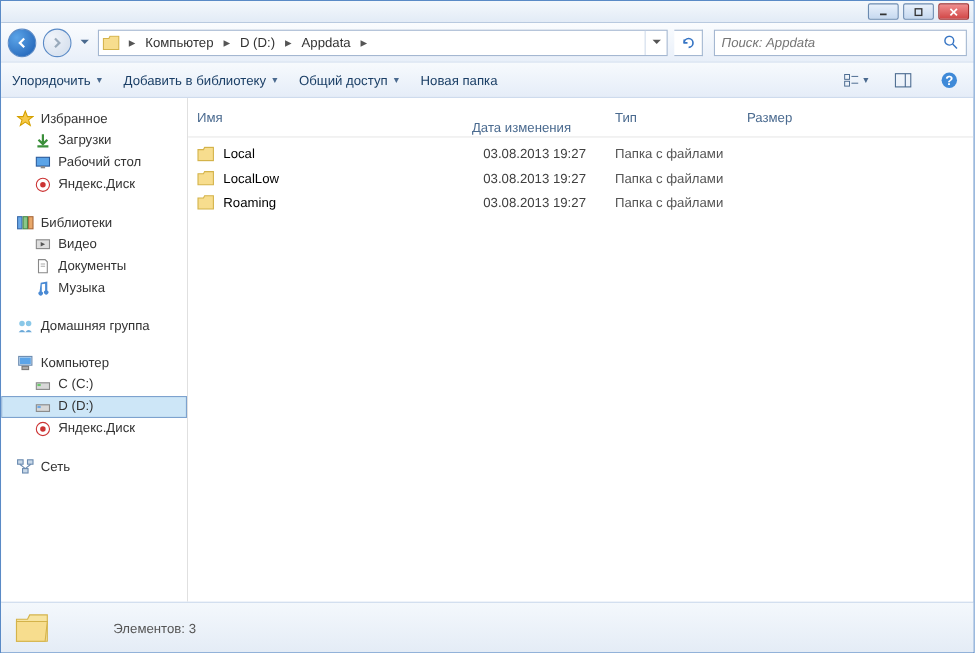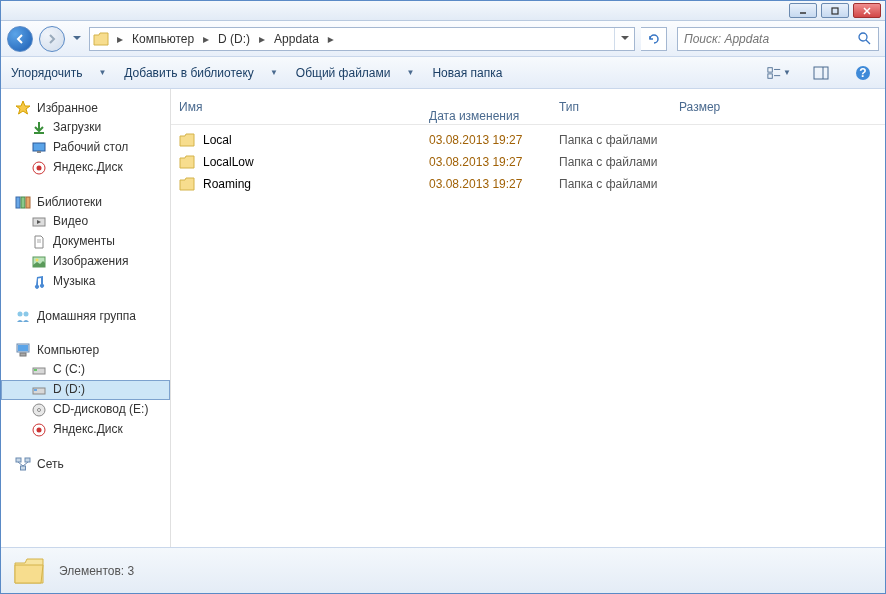--- a/index.html
+++ b/index.html
@@ -20,27 +20,27 @@
 .navbtn.fwd { background: radial-gradient(circle at 30% 30%, #f0f4fa, #d0dceb); }
 .navbtn svg { width: 14px; height: 14px; }
 .navdrop { width: 12px; height: 26px; display: flex; align-items: center; justify-content: center; cursor: pointer; }
 .addrbar { flex: 1; height: 24px; background: #fff; border: 1px solid #a4b7d1; display: flex; align-items: center; }
 .addrbar .foldericon { width: 22px; display: flex; align-items: center; justify-content: center; }
 .crumb { padding: 0 4px; height: 100%; display: flex; align-items: center; cursor: pointer; color: #333; }
 .crumbsep { width: 16px; height: 100%; display: flex; align-items: center; justify-content: center; cursor: pointer; color: #555; }
 .addrspacer { flex: 1; }
 .addrdrop { width: 20px; height: 100%; display: flex; align-items: center; justify-content: center; border-left: 1px solid #d0dceb; cursor: pointer; }
 .refresh { width: 26px; height: 24px; background: #fff; border: 1px solid #a4b7d1; border-left: none; display: flex; align-items: center; justify-content: center; cursor: pointer; }
-.searchbox { width: 202px; height: 24px; background: #fff; border: 1px solid #a4b7d1; display: flex; align-items: center; padding: 0 6px; margin-left: 4px; }
+.searchbox { width: 230px; height: 24px; background: #fff; border: 1px solid #a4b7d1; display: flex; align-items: center; padding: 0 6px; margin-left: 4px; }
 .searchbox input { flex: 1; border: none; outline: none; font-style: italic; color: #888; }
 .searchbox .sicon { width: 16px; display: flex; align-items: center; justify-content: center; }
 
 
 .toolbar { height: 32px; background: linear-gradient(to bottom, #f7fafd, #e5edf8); display: flex; align-items: center; padding: 0 10px; gap: 18px; border-bottom: 1px solid #c9d7eb; }
-.tbitem { color: #1b3f66; cursor: pointer; display: flex; align-items: center; gap: 16px; }
+.tbitem { color: #1b3f66; cursor: pointer; display: flex; align-items: center; gap: 4px; }
 .tbitem .drop { color: #4a6a8f; font-size: 8px; }
 .tbspacer { flex: 1; }
 .tbicon { width: 24px; height: 24px; display: flex; align-items: center; justify-content: center; cursor: pointer; }
 .tbicon .drop { font-size: 8px; margin-left: 2px; color: #4a6a8f; }
 
 
 .main { flex: 1; display: flex; overflow: hidden; }
 .sidebar { width: 170px; background: #fff; border-right: 1px solid #e0e0e0; padding: 9px 0; overflow-y: auto; }
 .treegrp { margin-bottom: 14px; }
 .treehdr { display: flex; align-items: center; padding: 2px 4px 2px 14px; gap: 6px; color: #333; cursor: pointer; }
@@ -51,28 +51,28 @@
 .content { flex: 1; display: flex; flex-direction: column; background: #fff; }
 .colhdr { height: 36px; display: flex; align-items: center; border-bottom: 1px solid #e8e8e8; color: #4a6a8f; }
 .col { padding: 0 8px; cursor: pointer; }
 .col.name { flex: 0 0 250px; }
 .col.date { flex: 0 0 130px; margin-top: 18px; }
 .col.type { flex: 0 0 120px; }
 .col.size { flex: 0 0 80px; }
 .filelist { flex: 1; padding-top: 4px; }
 .filerow { height: 22px; display: flex; align-items: center; cursor: pointer; }
 .filerow .cname { flex: 0 0 250px; padding-left: 8px; display: flex; align-items: center; gap: 8px; }
-.filerow .cdate { flex: 0 0 130px; padding: 0 8px; color: #a16207; }
+.filerow .cdate { flex: 0 0 130px; padding: 0 8px; color: #404040; text-align: center; }
 .filerow .ctype { flex: 0 0 120px; padding: 0 8px; color: #555; }
 .filerow .csize { flex: 0 0 80px; padding: 0 8px; color: #555; }
 
 
 .statusbar { height: 46px; background: linear-gradient(to bottom, #f4f8fc, #e4ecf6); border-top: 1px solid #c9d7eb; display: flex; align-items: center; padding: 0 10px; gap: 12px; }
 .statusicon { width: 36px; height: 36px; display: flex; align-items: center; justify-content: center; }
-.statustext { color: #555; }
+.statustext { color: #555; margin-left: 44px; }
 
 
 .folder-svg { width: 16px; height: 14px; }
 .folder-big-svg { width: 32px; height: 28px; }
 </style>
 </head>
 <body>
 
 <div class="titlebar">
   <div class="winbtn min">
@@ -151,21 +151,21 @@
 <div class="toolbar">
   <div class="tbitem">
       <span>Упорядочить</span>
       <span class="drop">▼</span>
     </div>
   <div class="tbitem">
       <span>Добавить в библиотеку</span>
       <span class="drop">▼</span>
     </div>
   <div class="tbitem">
-      <span>Общий файлами</span>
+      <span>Общий доступ</span>
       <span class="drop">▼</span>
     </div>
   <div class="tbitem">
       <span>Новая папка</span>
     </div>
   <div class="tbspacer"></div>
   <div class="tbicon">
       <svg width="16" height="14" viewBox="0 0 16 14">
         <rect x="1" y="1" width="5" height="5" fill="none" stroke="#4a6a8f"></rect>
         <rect x="1" y="8" width="5" height="5" fill="none" stroke="#4a6a8f"></rect>
@@ -252,30 +252,20 @@
         </div>
       <div class="treeitem">
           <span class="ticon">
             <svg width="14" height="14" viewBox="0 0 14 14">
               <path d="M3 1 L9 1 L11 3 L11 13 L3 13 Z" fill="#fff" stroke="#888"></path>
               <line x1="5" y1="5" x2="9" y2="5" stroke="#aaa"></line>
               <line x1="5" y1="7" x2="9" y2="7" stroke="#aaa"></line>
             </svg>
           </span>
           <span>Документы</span>
-        </div>
-      <div class="treeitem">
-          <span class="ticon">
-            <svg width="14" height="14" viewBox="0 0 14 14">
-              <rect x="1" y="2" width="12" height="10" fill="#bde4bd" stroke="#5a9a5a"></rect>
-              <circle cx="5" cy="5" r="1.5" fill="#f7dd5e"></circle>
-              <path d="M1 10 L5 7 L8 9 L11 6 L13 8 L13 12 L1 12 Z" fill="#5a9a5a"></path>
-            </svg>
-          </span>
-          <span>Изображения</span>
         </div>
       <div class="treeitem">
           <span class="ticon">
             <svg width="14" height="14" viewBox="0 0 14 14">
               <path d="M5 2 L11 1 L11 9 A2 2 0 1 1 9 9 L9 3 L6 3.5 L6 10 A2 2 0 1 1 4 10 Z" fill="#4a8ad4"></path>
             </svg>
           </span>
           <span>Музыка</span>
         </div>
     </div>
@@ -315,29 +305,20 @@
           <span>С (C:)</span>
         </div>
       <div class="treeitem sel">
           <span class="ticon">
             <svg width="14" height="12" viewBox="0 0 14 12">
               <rect x="1" y="4" width="12" height="6" fill="#d8d8d8" stroke="#888"></rect>
               <rect x="2" y="5" width="3" height="2" fill="#6aa8e8"></rect>
             </svg>
           </span>
           <span>D (D:)</span>
-        </div>
-      <div class="treeitem">
-          <span class="ticon">
-            <svg width="14" height="14" viewBox="0 0 14 14">
-              <circle cx="7" cy="7" r="6" fill="#e8e8e8" stroke="#888"></circle>
-              <circle cx="7" cy="7" r="1.5" fill="#fff" stroke="#888"></circle>
-            </svg>
-          </span>
-          <span>CD-дисковод (E:)</span>
         </div>
       <div class="treeitem">
           <span class="ticon">
             <svg width="14" height="14" viewBox="0 0 14 14">
               <circle cx="7" cy="7" r="6" fill="#fff" stroke="#c33"></circle>
               <circle cx="7" cy="7" r="2.5" fill="#c33"></circle>
             </svg>
           </span>
           <span>Яндекс.Диск</span>
         </div>

